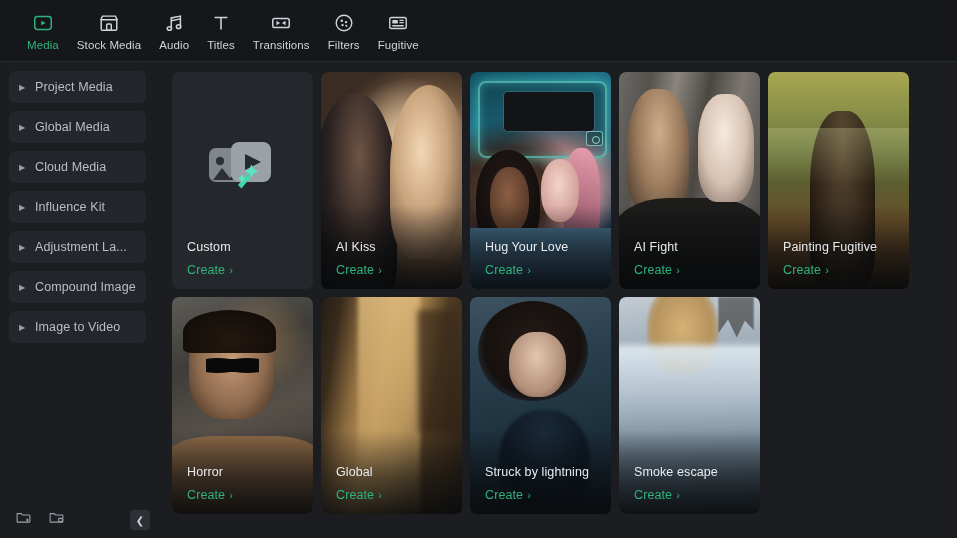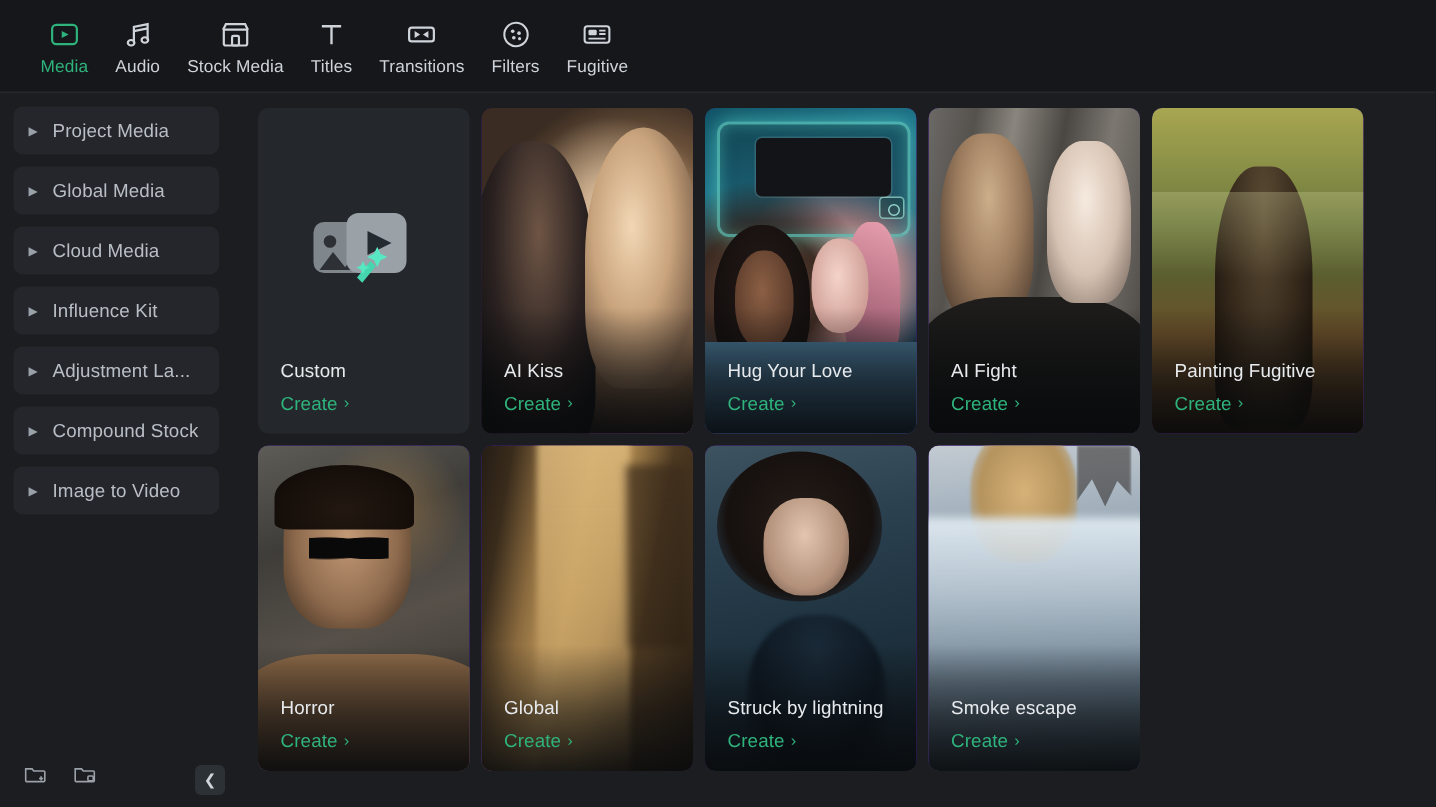--- a/index.html
+++ b/index.html
@@ -111,21 +111,21 @@
     flex-wrap: wrap;
     gap: 8px 8px;
   }
   .card {
     width: 141px;
     height: 217px;
     border-radius: 7px;
     position: relative;
     overflow: hidden;
     cursor: pointer;
-    background: #4c1d95;
+    background: #000000;
     flex: 0 0 141px;
   }
   .card .thumb {
     position: absolute; inset: 0;
   }
   .card .shade {
     position: absolute; left: 0; right: 0; bottom: 0; height: 84px;
     background: linear-gradient(to top, rgba(8,10,12,.88) 0%, rgba(8,10,12,.55) 45%, rgba(8,10,12,0) 100%);
   }
   .card .meta {
@@ -367,43 +367,43 @@
   <div class="toolbar">
 
     <div class="tool active">
       <span class="ico">
         <svg width="22" height="22" viewBox="0 0 24 24" fill="none" stroke="#2fb37c" stroke-width="1.6">
           <rect x="3" y="5" width="18" height="14" rx="3"></rect>
           <path d="M10 9.5l5 2.5-5 2.5z" fill="#2fb37c" stroke="none"></path>
         </svg>
       </span>
       <span class="lbl">Media</span>
+    </div>
+
+    <div class="tool">
+      <span class="ico">
+        <svg width="22" height="22" viewBox="0 0 24 24" fill="none" stroke="#cfd4da" stroke-width="1.6">
+          <path d="M3.5 8.5h17v10a1.5 1.5 0 0 1-1.5 1.5H5a1.5 1.5 0 0 1-1.5-1.5z"></path>
+          <path d="M3 8.5L5 4.5h14l2 4"></path>
+          <rect x="9.5" y="13" width="5" height="7" rx="1"></rect>
+        </svg>
+      </span>
+      <span class="lbl">Stock Media</span>
     </div>
 
     <div class="tool">
       <span class="ico">
         <svg width="22" height="22" viewBox="0 0 24 24" fill="none" stroke="#cfd4da" stroke-width="1.6">
           <path d="M9 18V6.5l10-2V16"></path>
           <ellipse cx="7" cy="18" rx="2.4" ry="2"></ellipse>
           <ellipse cx="17" cy="16" rx="2.4" ry="2"></ellipse>
           <path d="M9 9.5l10-2"></path>
         </svg>
       </span>
       <span class="lbl">Audio</span>
-    </div>
-
-    <div class="tool">
-      <span class="ico">
-        <svg width="22" height="22" viewBox="0 0 24 24" fill="none" stroke="#cfd4da" stroke-width="1.6">
-          <path d="M3.5 8.5h17v10a1.5 1.5 0 0 1-1.5 1.5H5a1.5 1.5 0 0 1-1.5-1.5z"></path>
-          <path d="M3 8.5L5 4.5h14l2 4"></path>
-          <rect x="9.5" y="13" width="5" height="7" rx="1"></rect>
-        </svg>
-      </span>
-      <span class="lbl">Stock Media</span>
     </div>
 
     <div class="tool">
       <span class="ico">
         <svg width="22" height="22" viewBox="0 0 24 24" fill="none" stroke="#cfd4da" stroke-width="1.7">
           <path d="M5 6h14M12 6v13"></path>
         </svg>
       </span>
       <span class="lbl">Titles</span>
     </div>
@@ -466,21 +466,21 @@
       <div class="side-item">
         <span class="caret">▶</span>
         <span class="s-lbl">Influence Kit</span>
       </div>
       <div class="side-item">
         <span class="caret">▶</span>
         <span class="s-lbl">Adjustment La...</span>
       </div>
       <div class="side-item">
         <span class="caret">▶</span>
-        <span class="s-lbl">Compound Stock</span>
+        <span class="s-lbl">Compound Image</span>
       </div>
       <div class="side-item">
         <span class="caret">▶</span>
         <span class="s-lbl">Image to Video</span>
       </div>
 
       <div class="side-footer">
         <div class="fbtn">
           <span>
             <svg width="17" height="17" viewBox="0 0 24 24" fill="none" stroke="#9ba1a9" stroke-width="1.5">

